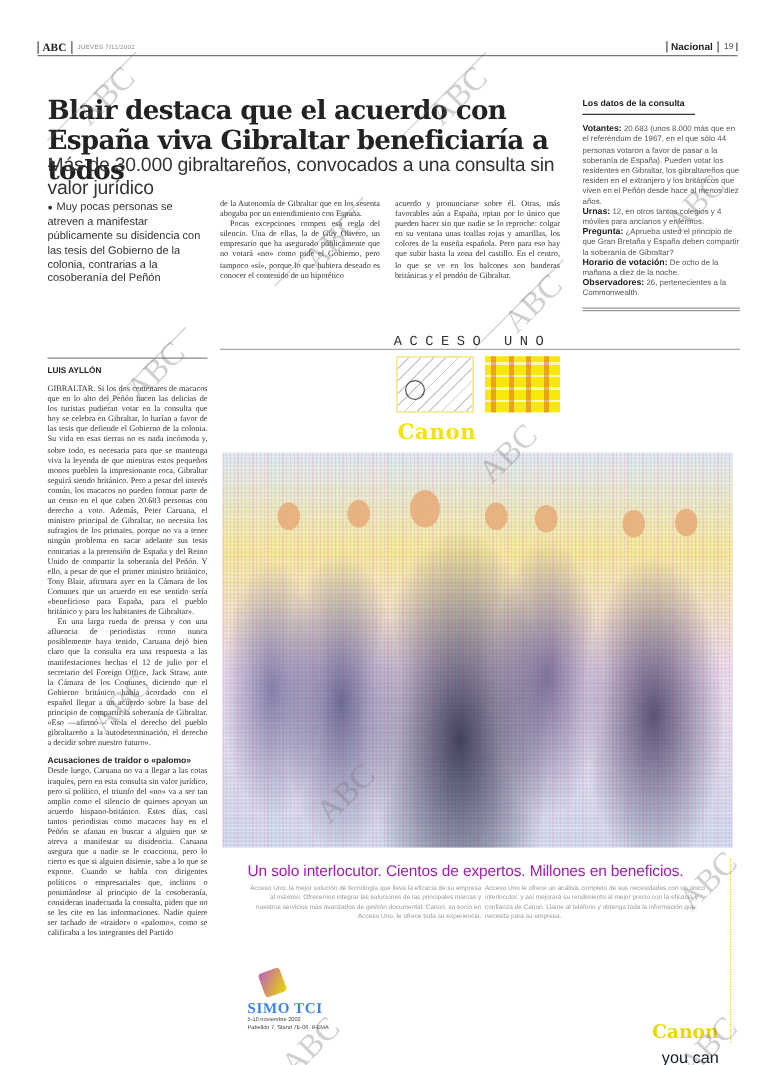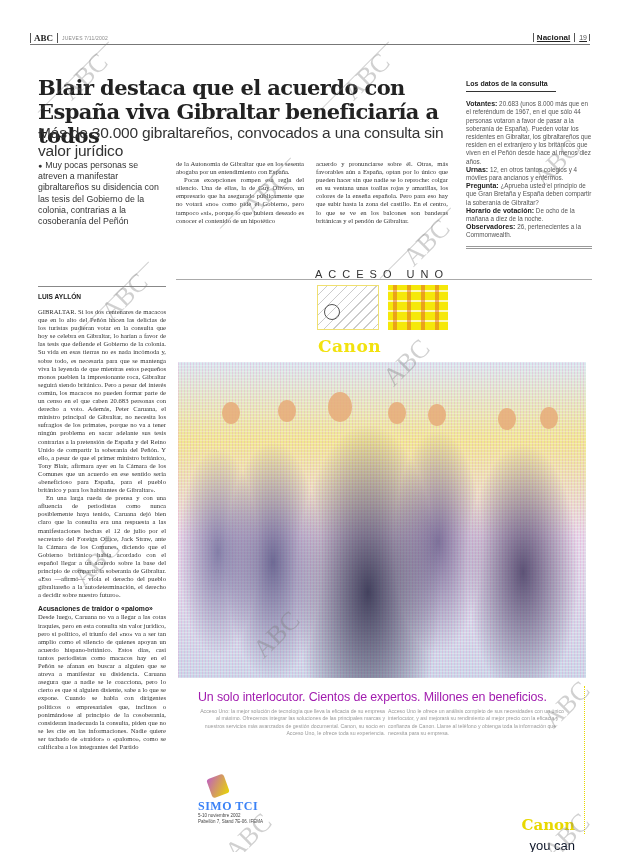--- a/index.html
+++ b/index.html
@@ -3,21 +3,21 @@
 <meta charset="utf-8">
 <style>
   * { box-sizing: border-box; margin: 0; padding: 0; }
   html, body { width: 620px; height: 852px; background: #ffffff; overflow: hidden; }
   body { position: relative; font-family: "Liberation Serif", serif; color: #222; }
 
   .header { position: absolute; left: 30px; right: 30px; top: 33px; height: 12px; border-bottom: 1px solid #777; font-family: "Liberation Sans", sans-serif; }
   .hdr-left { position: absolute; left: 0; top: 0; display: flex; align-items: center; gap: 4px; font-size: 7px; }
   .hdr-logo { font-family: "Liberation Serif", serif; font-weight: bold; font-size: 9px; padding-left: 3px; border-left: 1px solid #555; padding-right: 4px; border-right: 1px solid #555; }
   .hdr-date { font-size: 5px; color: #888; letter-spacing: 0.2px; }
-  .hdr-right { position: absolute; right: 0; top: 0; display: flex; align-items: center; font-size: 7px; text-decoration: underline; }
+  .hdr-right { position: absolute; right: 0; top: 0; display: flex; align-items: center; font-size: 7px; }
   .hdr-section { font-weight: bold; font-size: 8px; border-left: 1px solid #555; padding-left: 3px; padding-right: 4px; border-right: 1px solid #555; }
   .hdr-page { padding-left: 4px; color: #555; font-size: 7px; border-right: 1px solid #555; padding-right: 2px; }
 
   .headline { position: absolute; left: 38px; top: 76px; width: 420px; font-family: "DejaVu Serif", serif; font-weight: bold; font-size: 21px; line-height: 24px; color: #222; letter-spacing: -0.6px; }
   .subhead { position: absolute; left: 38px; top: 124px; width: 430px; font-family: "Liberation Sans", sans-serif; font-size: 15.5px; line-height: 18px; color: #333; letter-spacing: -0.2px; }
 
   .sidebar { position: absolute; left: 466px; top: 80px; width: 126px; font-family: "Liberation Sans", sans-serif; font-size: 6.3px; line-height: 8.2px; color: #555; }
   .sidebar-title { font-weight: bold; font-size: 7px; color: #222; padding-bottom: 3px; border-bottom: 1px solid #333; margin-bottom: 8px; width: 90px; }
   .sidebar-item .lbl { font-weight: bold; color: #222; font-size: 7px; }
   .sidebar-rule { border-top: 1px solid #999; margin-top: 6px; height: 3px; border-bottom: 1px solid #999; }
@@ -31,21 +31,21 @@
 
   .lead { position: absolute; left: 38px; top: 160px; width: 130px; font-family: "Liberation Sans", sans-serif; font-size: 8.8px; line-height: 11.2px; color: #333; }
   .lead .bullet { font-size: 7px; margin-right: 3px; }
   .lead-rule { position: absolute; left: 38px; top: 286px; width: 128px; border-top: 1px solid #888; }
   .byline { position: absolute; left: 38px; top: 293px; font-family: "Liberation Sans", sans-serif; font-weight: bold; font-size: 6.6px; color: #222; }
   .subsection { font-family: "Liberation Sans", sans-serif; font-weight: bold; font-size: 6.8px; color: #222; margin-top: 6px; text-indent: 0; }
 
   .story-rule { position: absolute; left: 176px; top: 279px; width: 416px; border-top: 1px solid #aaa; }
 
   
-  .ad-acceso { position: absolute; left: 315px; top: 268px; font-family: Liberation Sans, sans-serif; font-size: 11px; letter-spacing: 6px; color: #333; }
+  .ad-acceso { position: absolute; left: 315px; top: 268px; font-family: Liberation Mono, monospace; font-size: 11px; letter-spacing: 6px; color: #333; }
   .ad-logo-graph { position: absolute; left: 317px; top: 285px; width: 62px; height: 45px; border: 1px solid #f0e070; background: #fff;
     background-image: repeating-linear-gradient(135deg, transparent 0 6px, #ccc 6px 7px); }
   .ad-logo-graph::after { content: ""; position: absolute; left: 6px; top: 18px; width: 14px; height: 14px; border: 1px solid #555; border-radius: 50%; }
   .ad-logo-grid { position: absolute; left: 388px; top: 285px; width: 60px; height: 45px; background: #f5e80a;
     background-image: repeating-linear-gradient(90deg, transparent 0 5px, rgba(220,80,40,0.45) 5px 9px, transparent 9px 14px),
                       repeating-linear-gradient(0deg, transparent 0 8px, rgba(255,255,255,0.7) 8px 10px); }
   .ad-canon-top { position: absolute; left: 318px; top: 336px; font-family: "DejaVu Serif", serif; font-weight: bold; font-size: 17px; color: #f2e20e; letter-spacing: 0.5px; }
 
   .ad-photo { position: absolute; left: 178px; top: 362px; width: 408px; height: 316px; overflow: hidden;
     background:
@@ -96,21 +96,21 @@
   <div class="sidebar-title">Los datos de la consulta</div>
   <div class="sidebar-item"><span class="lbl">Votantes:</span><span> 20.683 (unos 8.000 más que en el referéndum de 1967, en el que sólo 44 personas votaron a favor de pasar a la soberanía de España). Pueden votar los residentes en Gibraltar, los gibraltareños que residen en el extranjero y los británicos que viven en el Peñón desde hace al menos diez años.</span></div>
   <div class="sidebar-item"><span class="lbl">Urnas:</span><span> 12, en otros tantos colegios y 4 móviles para ancianos y enfermos.</span></div>
   <div class="sidebar-item"><span class="lbl">Pregunta:</span><span> ¿Aprueba usted el principio de que Gran Bretaña y España deben compartir la soberanía de Gibraltar?</span></div>
   <div class="sidebar-item"><span class="lbl">Horario de votación:</span><span> De ocho de la mañana a diez de la noche.</span></div>
   <div class="sidebar-item"><span class="lbl">Observadores:</span><span> 26, pertenecientes a la Commonwealth.</span></div>
   <div class="sidebar-rule"></div>
 </div>
 
 <div class="lead">
-  <span class="bullet">●</span><span>Muy pocas personas se atreven a manifestar gibraltareños su disidencia con las tesis del Gobierno de la colonia, contrarias a la cosoberanía del Peñón</span>
+  <span class="bullet">●</span><span>Muy pocas personas se atreven a manifestar públicamente su disidencia con las tesis del Gobierno de la colonia, contrarias a la cosoberanía del Peñón</span>
 </div>
 <div class="lead-rule"></div>
 <div class="byline">LUIS AYLLÓN</div>
 
 <div class="col col1">
   <p class="first">GIBRALTAR. Si los dos centenares de macacos que en lo alto del Peñón hacen las delicias de los turistas pudieran votar en la consulta que hoy se celebra en Gibraltar, lo harían a favor de las tesis que defiende el Gobierno de la colonia. Su vida en esas tierras no es nada incómoda y, sobre todo, es necesaria para que se mantenga viva la leyenda de que mientras estos pequeños monos pueblen la impresionante roca, Gibraltar seguirá siendo británico. Pero a pesar del interés común, los macacos no pueden formar parte de un censo en el que caben 20.683 personas con derecho a voto. Además, Peter Caruana, el ministro principal de Gibraltar, no necesita los sufragios de los primates, porque no va a tener ningún problema en sacar adelante sus tesis contrarias a la pretensión de España y del Reino Unido de compartir la soberanía del Peñón. Y ello, a pesar de que el primer ministro británico, Tony Blair, afirmara ayer en la Cámara de los Comunes que un acuerdo en ese sentido sería «beneficioso para España, para el pueblo británico y para los habitantes de Gibraltar».</p>
   <p>En una larga rueda de prensa y con una afluencia de periodistas como nunca posiblemente haya tenido, Caruana dejó bien claro que la consulta era una respuesta a las manifestaciones hechas el 12 de julio por el secretario del Foreign Office, Jack Straw, ante la Cámara de los Comunes, diciendo que el Gobierno británico había acordado con el español llegar a un acuerdo sobre la base del principio de compartir la soberanía de Gibraltar. «Eso —afirmó— viola el derecho del pueblo gibraltareño a la autodeterminación, el derecho a decidir sobre nuestro futuro».</p>
   <div class="subsection">Acusaciones de traidor o «palomo»</div>
   <p class="first">Desde luego, Caruana no va a llegar a las cotas iraquíes, pero en esta consulta sin valor jurídico, pero sí político, el triunfo del «no» va a ser tan amplio como el silencio de quienes apoyan un acuerdo hispano-británico. Estos días, casi tantos periodistas como macacos hay en el Peñón se afanan en buscar a alguien que se atreva a manifestar su disidencia. Caruana asegura que a nadie se le coacciona, pero lo cierto es que si alguien disiente, sabe a lo que se expone. Cuando se habla con dirigentes políticos o empresariales que, inclinos o ponimándose al principio de la cosoberanía, consideran inadecuada la consulta, piden que no se les cite en las informaciones. Nadie quiere ser tachado de «traidor» o «palomo», como se calificaba a los integrantes del Partido</p>
 </div>

